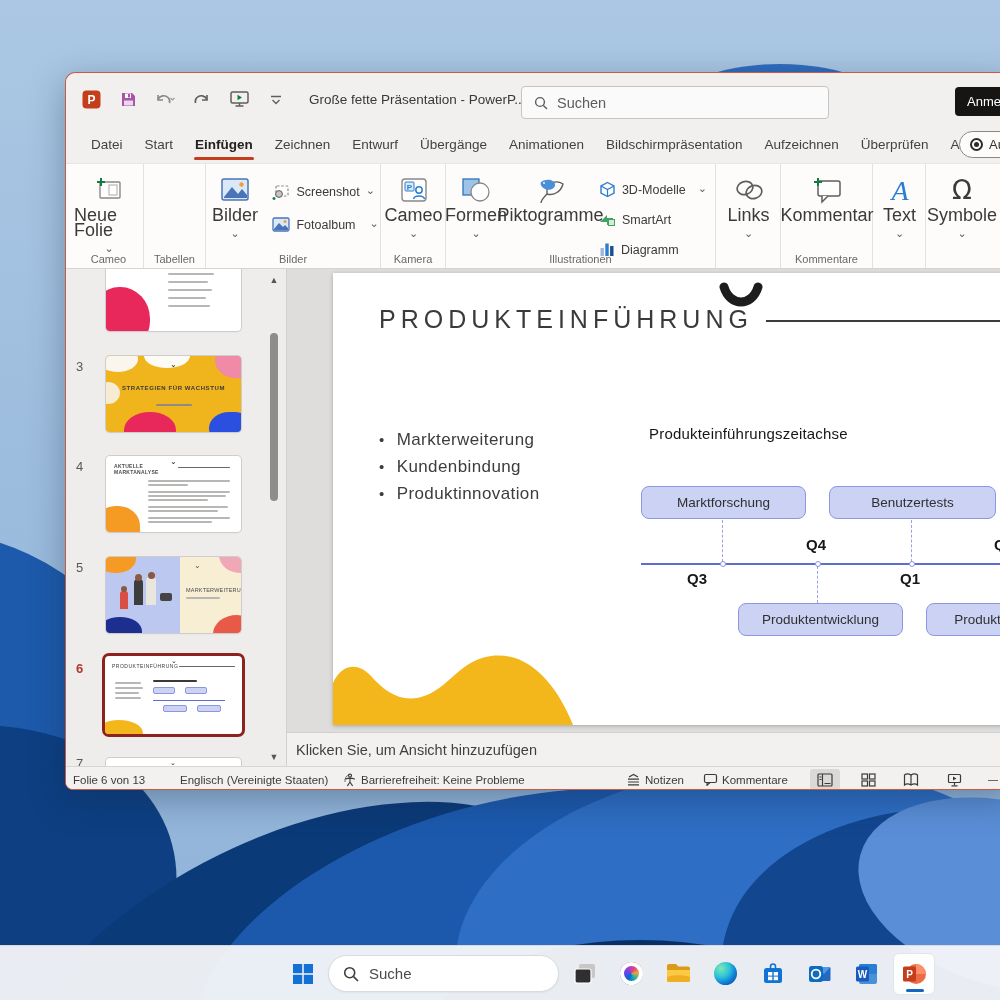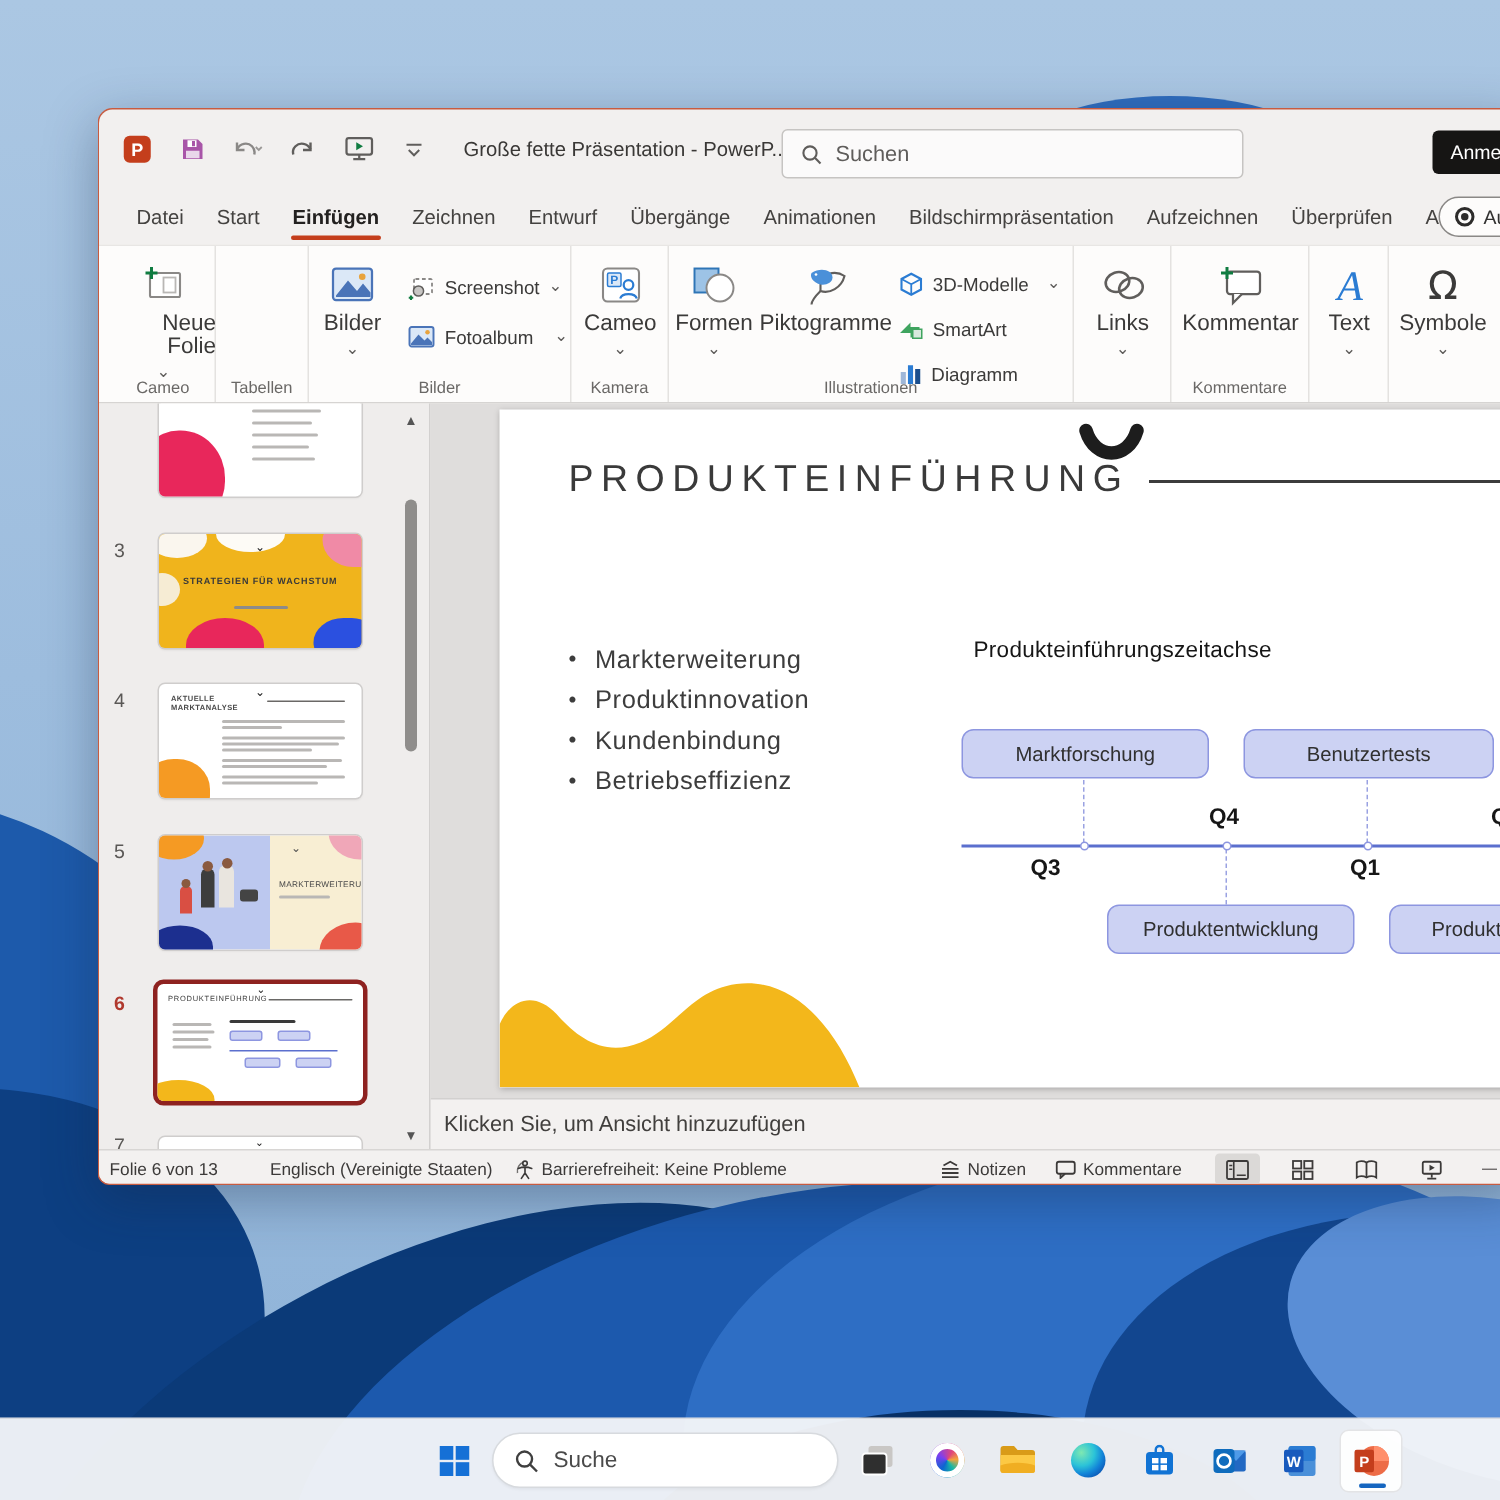--- a/index.html
+++ b/index.html
@@ -35,21 +35,21 @@
      background:#fdfcfb; display:flex; align-items:center; gap:6px; padding:0 10px; font-size:13px; color:#323130; width:120px; overflow:hidden; white-space:nowrap; }
   .rec-dot { width:13px; height:13px; border:2px solid #2d2c2b; border-radius:50%; position:relative; flex:none; }
   .rec-dot::after { content:""; position:absolute; left:2px; top:2px; width:5px; height:5px; border-radius:50%; background:#2d2c2b; }
 
   
   #ribbon { height:106px; flex:none; background:#fdfcfb; border-top:1px solid #e8e6e4; border-bottom:1px solid #d6d4d2; display:flex; padding-left:8px; position:relative; }
   .rgroup { position:relative; border-right:1px solid #e4e2e0; padding-top:6px; }
   .rgroup-label { position:absolute; bottom:3px; left:0; right:0; text-align:center; font-size:11px; color:#6a6866; }
   .bigbtn { display:inline-flex; flex-direction:column; align-items:center; gap:2px; vertical-align:top; padding-top:4px; }
   .bigbtn .ic { height:32px; display:flex; align-items:center; justify-content:center; }
-  .bigbtn .lbl { font-size:15px; color:#3b3a39; line-height:15px; text-align:right; }
+  .bigbtn .lbl { font-size:18px; color:#3b3a39; line-height:15px; text-align:left; }
   .chv::after { content:"⌄"; font-size:11px; color:#5f5d5b; line-height:8px; display:inline-block; transform:translateY(-2px); }
   .smallbtn { display:flex; align-items:center; gap:6px; font-size:12.5px; color:#3b3a39; height:27px; padding-left:4px; white-space:nowrap; }
 
   
   #workspace { flex:none; height:497px; display:flex; }
   #thumb-panel { width:221px; flex:none; background:#efedec; border-right:1px solid #d2d0cf; position:relative; overflow:hidden; }
   .thumb-num { position:absolute; left:10px; font-size:13px; color:#5a5856; }
   .thumb-card { position:absolute; left:40px; width:135px; height:76px; background:#fff; border-radius:4px;
      box-shadow:0 0 0 1px #cfcdcc, 0 1px 2px rgba(0,0,0,.08); overflow:hidden; }
   #thumb6-wrap { position:absolute; left:36px; width:143px; height:84px; border:3px solid var(--selected-thumb-border,#8e2220); border-radius:7px; background:#fff; overflow:hidden; }
@@ -465,23 +465,22 @@
         <div id="editor">
           <div id="slide">
             <div id="slide-title">PRODUKTEINFÜHRUNG</div>
             <svg style="position:absolute; left:386px; top:9px" width="44" height="32" viewBox="0 0 44 32">
               <path d="M5 5 C11 25 33 25 39 5" fill="none" stroke="#1d1d1d" stroke-width="9" stroke-linecap="round"></path>
             </svg>
             <div id="slide-hline"></div>
 
             <div id="bullets">
               <div class="brow">Markterweiterung</div>
+              <div class="brow">Kundenbindung</div>
               <div class="brow">Produktinnovation</div>
-              <div class="brow">Kundenbindung</div>
-              <div class="brow">Betriebseffizienz</div>
             </div>
 
             <div id="tl-title">Produkteinführungszeitachse</div>
 
             <div class="tlbox" style="left:308px; top:213px; width:165px">Marktforschung</div>
             <div class="tlbox" style="left:496px; top:213px; width:167px">Benutzertests</div>
 
             <div class="tl-dash" style="left:389px; top:247px; height:42px"></div>
             <div class="tl-dash" style="left:578px; top:247px; height:42px"></div>
             <div class="tl-dash" style="left:484px; top:293px; height:37px"></div>

